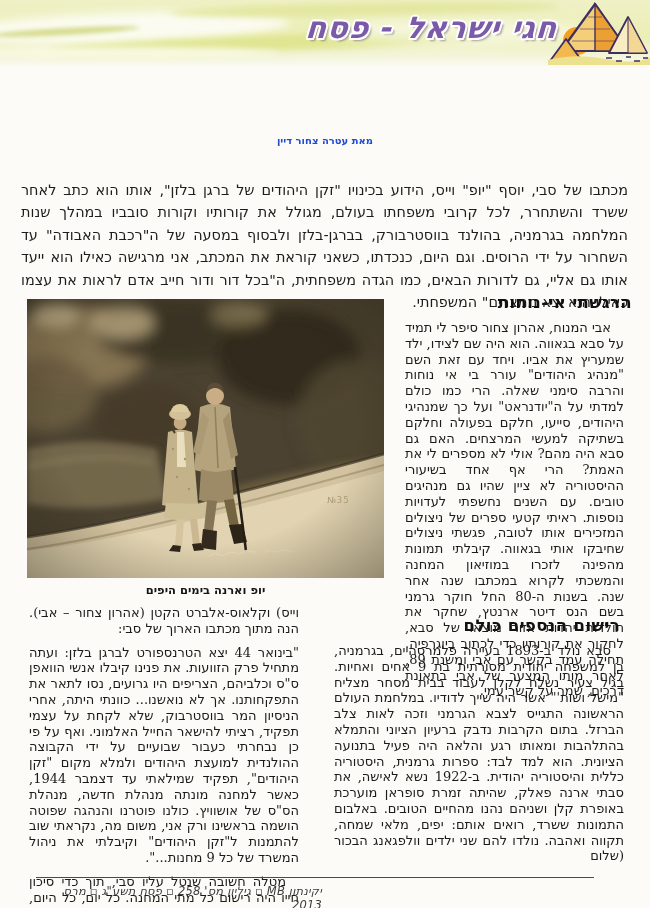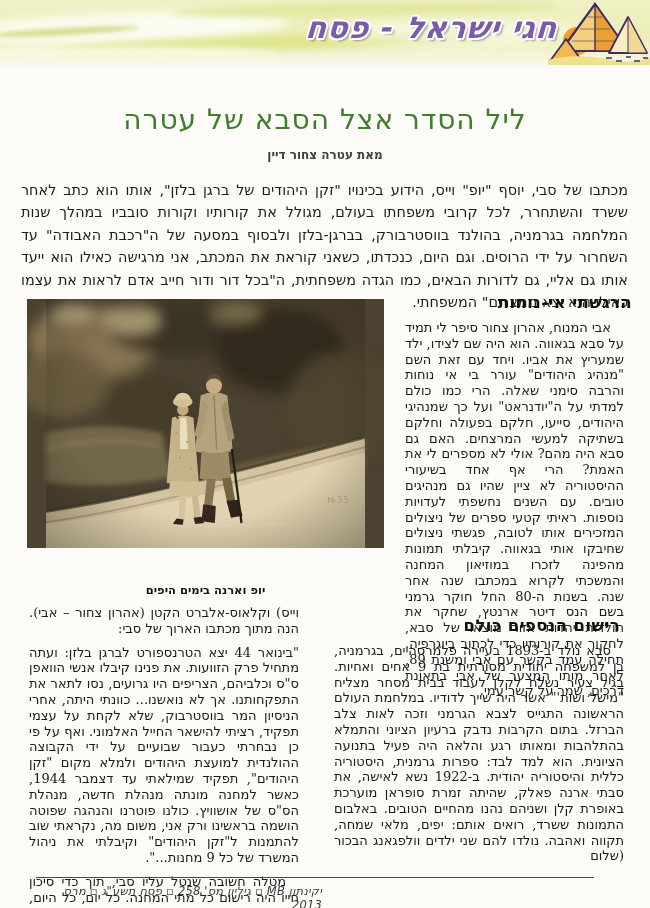--- a/index.html
+++ b/index.html
@@ -18,27 +18,27 @@
   .banner-title{position:absolute;top:10px;right:92px;direction:rtl;
         font-family:"DejaVu Sans",sans-serif;font-weight:bold;font-style:italic;
         font-size:30px;letter-spacing:1px;color:#7b5aa8;transform:skewX(-6deg);
         text-shadow:2px 0 0 #fff,-2px 0 0 #fff,0 2px 0 #fff,0 -2px 0 #fff,
                     1.5px 1.5px 0 #fff,-1.5px -1.5px 0 #fff,1.5px -1.5px 0 #fff,-1.5px 1.5px 0 #fff,
                     3px 3px 2px rgba(50,35,80,.4);}
   .pyramids{position:absolute;top:1px;left:548px;width:102px;height:64px;}
   
   .article-title{position:absolute;top:103px;left:0;width:650px;text-align:center;
         font-size:28px;color:#3f7e2d;letter-spacing:1px;}
-  .byline{position:absolute;top:148px;left:0;width:650px;text-align:center;
-        font-family:"DejaVu Sans",sans-serif;font-weight:bold;font-size:12px;color:#404040;}
+  .byline{position:absolute;top:135px;left:0;width:650px;text-align:center;
+        font-family:"DejaVu Sans",sans-serif;font-weight:bold;font-size:10px;color:#1d4ed8;}
   .intro{position:absolute;top:179px;right:22px;width:607px;direction:rtl;
         font-family:"DejaVu Sans",sans-serif;font-size:14.4px;line-height:22.4px;
         text-align:justify;color:#1d1d1d;}
   
-  .photo{position:absolute;top:299px;left:27px;width:357px;height:249px;background:#4b4231;}
+  .photo{position:absolute;top:299px;left:27px;width:357px;height:279px;background:#4b4231;}
   .photo svg{display:block;width:100%;height:100%;}
   .corner-mark{position:absolute;left:300px;top:196px;direction:ltr;color:#a69672;
         font-size:8.5px;letter-spacing:1px;font-family:"DejaVu Sans",sans-serif;opacity:.9;}
   .caption{position:absolute;top:583px;left:27px;width:357px;text-align:center;
         font-weight:bold;font-size:11.5px;color:#151515;}
   
   .colhead{font-size:16.5px;font-weight:bold;margin:0 0 7px 0;letter-spacing:.4px;color:#111;}
   p.body{margin:8px;font-size:13px;line-height:15.8px;text-align:justify;color:#1b1b1b;}
   p.indent{text-indent:13px;}
   .col-narrow{position:absolute;top:293px;right:18px;width:235px;}
@@ -73,21 +73,20 @@
       <path d="M47,3 L80,50 L47,50 Z" fill="#ec9f33" stroke="#3e2f63" stroke-width="1.4"></path>
       <path d="M40,16 h14 M32,28 h30 M24,40 h46" stroke="#3e2f63" stroke-width="1" opacity=".55"></path>
       <path d="M80,16 L99,52 L61,52 Z" fill="#f8ecc2" stroke="#3e2f63" stroke-width="1.8" stroke-linejoin="round"></path>
       <path d="M80,16 L99,52 L80,52 Z" fill="#f3d794" stroke="#3e2f63" stroke-width="1"></path>
       <path d="M18,38 L34,60 L2,60 Z" fill="#f2b94e" stroke="#3e2f63" stroke-width="1.8" stroke-linejoin="round"></path>
       <path d="M0,59 Q28,52 58,58 T102,56 L102,64 L0,64 Z" fill="#ece18e"></path>
       <path d="M58,57 h6 M68,60 h6 M78,56 h5 M86,60 h6 M95,57 h5" stroke="#3e2f63" stroke-width="1.3"></path>
     </svg>
   </div>
 
-  <div class="article-title">ליל הסדר אצל הסבא של עטרה</div>
   <div class="byline">מאת עטרה צחור דיין</div>
   <div class="intro">מכתבו של סבי, יוסף "יופ" וייס, הידוע בכינויו "זקן היהודים של ברגן בלזן", אותו הוא כתב לאחר ששרד והשתחרר, לכל קרובי משפחתו בעולם, מגולל את קורותיו וקורות סובביו במהלך שנות המלחמה בגרמניה, בהולנד בווסטרבורק, בברגן-בלזן ולבסוף במסעה של ה"רכבת האבודה" עד השחרור על ידי הרוסים. וגם היום, כנכדתו, כשאני קוראת את המכתב, אני מרגישה כאילו הוא ייעד אותו גם אליי, גם לדורות הבאים, כמו הגדה משפחתית, ה"בכל דור ודור חייב אדם לראות את עצמו כאילו הוא יצא ממצרים" המשפחתי.</div>
 
   <div class="photo">
     <svg viewBox="0 0 357 279" aria-hidden="true">
       <defs>
         <filter id="b8">
             <feGaussianBlur stdDeviation="7"></feGaussianBlur>
           </filter>
         <filter id="b3">

